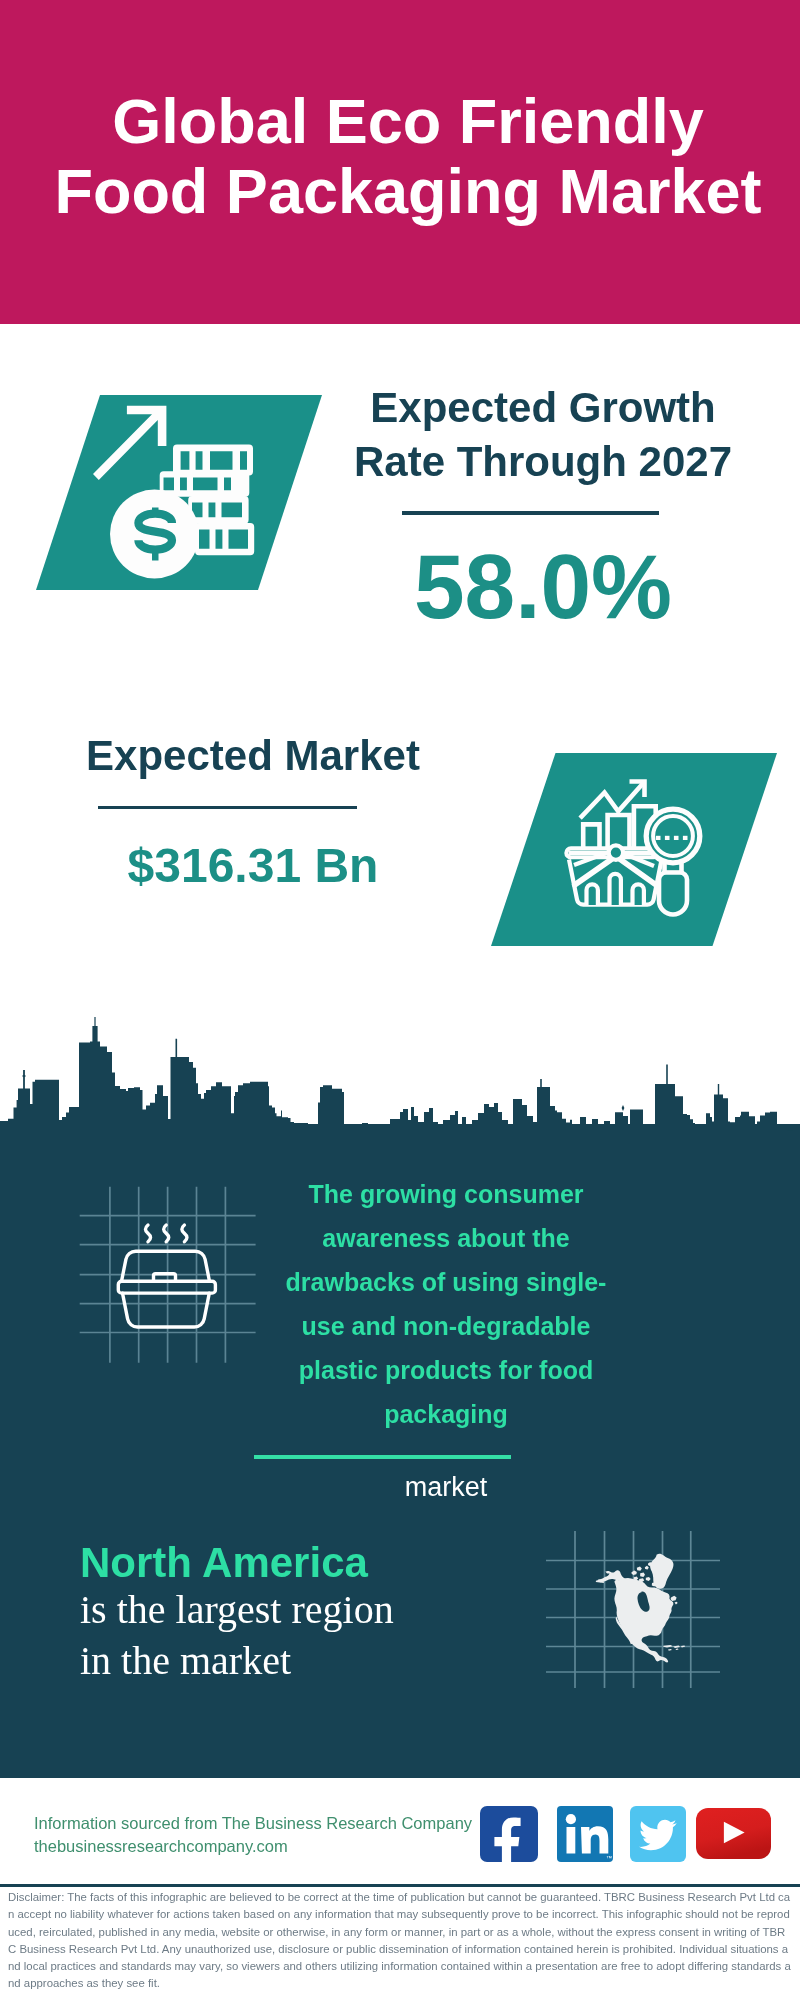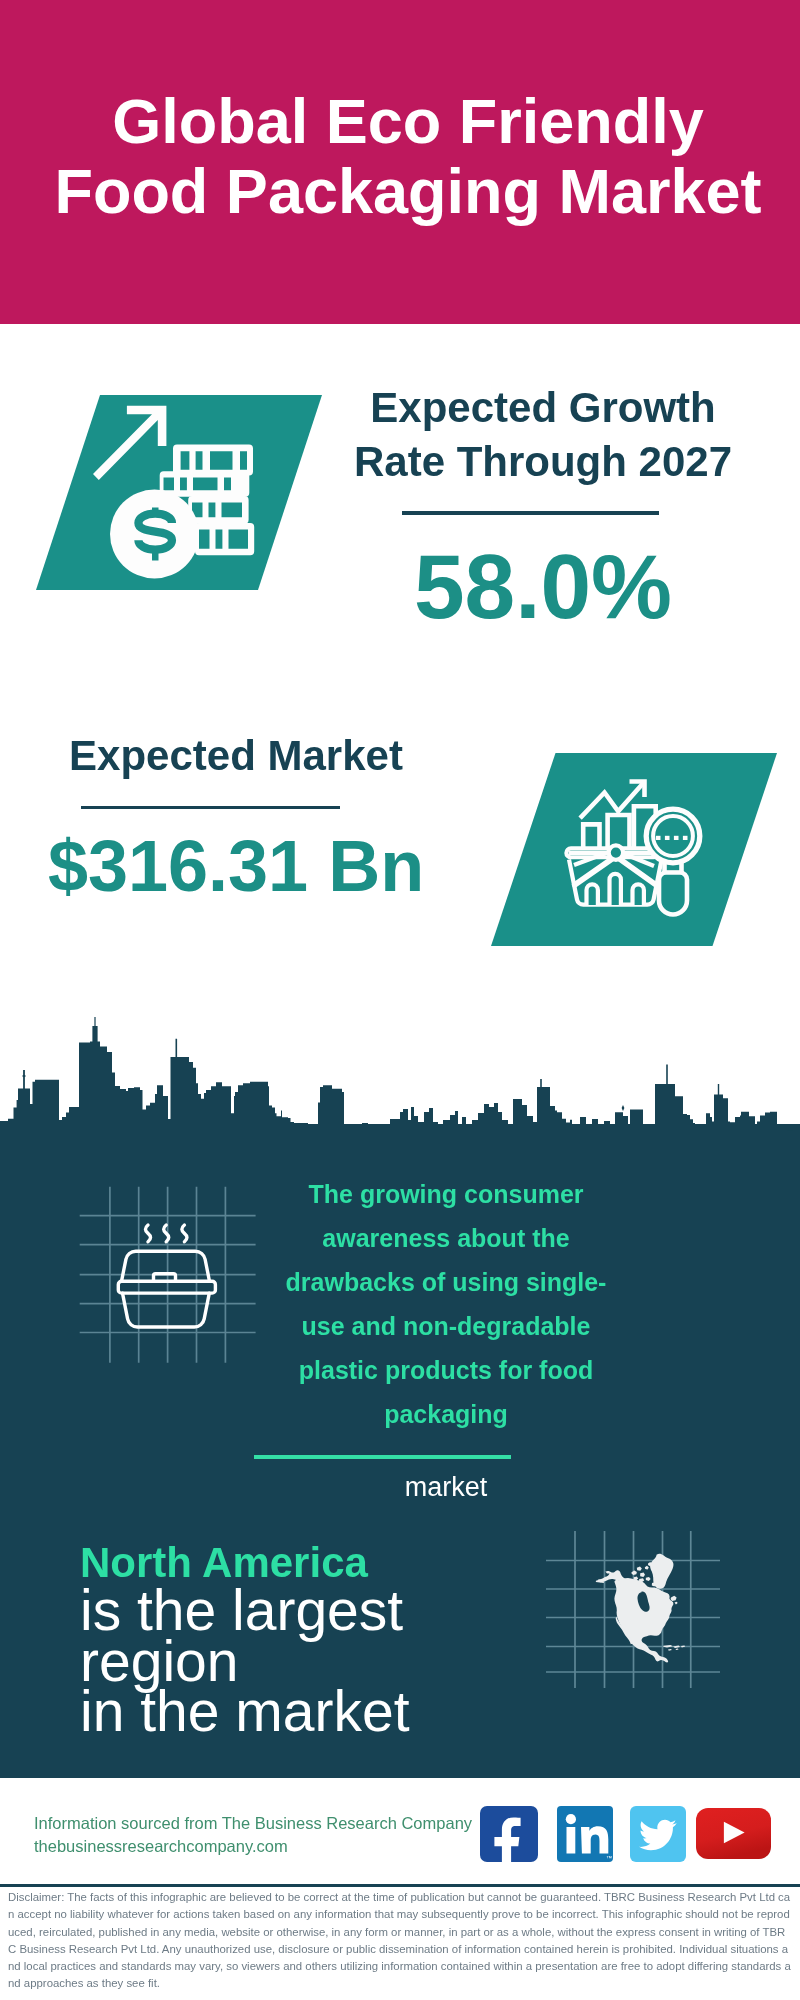--- a/index.html
+++ b/index.html
@@ -16,36 +16,36 @@
   .stat-title{font-size:42px;font-weight:bold;color:#174253;line-height:53.5px;text-align:center;}
   .stat-rule{height:3.6px;background:#174253;}
   .stat-value{font-weight:bold;color:#1c8f86;text-align:center;}
 
   .icon1{position:absolute;left:36px;top:395px;}
   .stat1-text{position:absolute;left:343px;top:381px;width:400px;}
   .stat1-text .stat-rule{width:257px;margin:23px 0 0 59px;}
   .stat1-text .stat-value{margin-top:26px;font-size:91px;line-height:91px;}
 
   .icon2{position:absolute;left:491px;top:753px;}
-  .stat2-text{position:absolute;left:36px;top:729px;width:400px;}
+  .stat2-text{position:absolute;left:53px;top:729px;width:400px;}
   .stat2-text .stat-rule{width:259px;margin:23px 0 0 45px;}
-  .stat2-text .stat-value{margin-top:21px;font-size:72px;line-height:72px;}
+  .stat2-text .stat-value{margin-top:21px;font-size:48px;line-height:72px;}
 
   
   .darkband{position:absolute;left:0;top:1124px;width:800px;height:654px;background:#174253;}
   .skyline{position:absolute;left:0;top:1000px;}
   .icon3{position:absolute;left:60px;top:1175px;}
   .driver-text{position:absolute;left:265px;top:1172px;width:362px;text-align:center;}
   .drv-main{color:#2ddfa4;font-size:25px;font-weight:bold;line-height:44px;}
   .drv-sub{color:#ffffff;font-size:27px;line-height:32.5px;margin-top:2px;}
   .teal-rule{position:absolute;left:254px;top:1455px;width:257px;height:4.4px;background:#34dfa6;}
 
   .region-text{position:absolute;left:80px;top:1539px;width:442px;text-align:left;}
   .region-main{color:#2ddfa4;font-size:42px;font-weight:bold;line-height:48px;}
-  .region-sub{color:#ffffff;font-size:57px;line-height:50.5px;margin-top:-2px;}
+  .region-sub{color:#ffffff;font-size:40px;line-height:50.5px;margin-top:-2px;font-family:Liberation Serif, serif;}
   .icon4{position:absolute;left:595px;top:1550px;overflow:visible;}
 
   
   .src-text{position:absolute;left:34px;top:1812px;color:#3f8f6e;font-size:16.5px;line-height:23px;}
   .soc{position:absolute;}
   .soc-fb{left:480px;top:1806px;}
   .soc-li{left:557px;top:1806px;}
   .soc-tw{left:630px;top:1806px;}
   .soc-yt{left:696px;top:1808px;}
   .footer-rule{position:absolute;left:0;top:1884px;width:800px;height:3px;background:#174253;}

